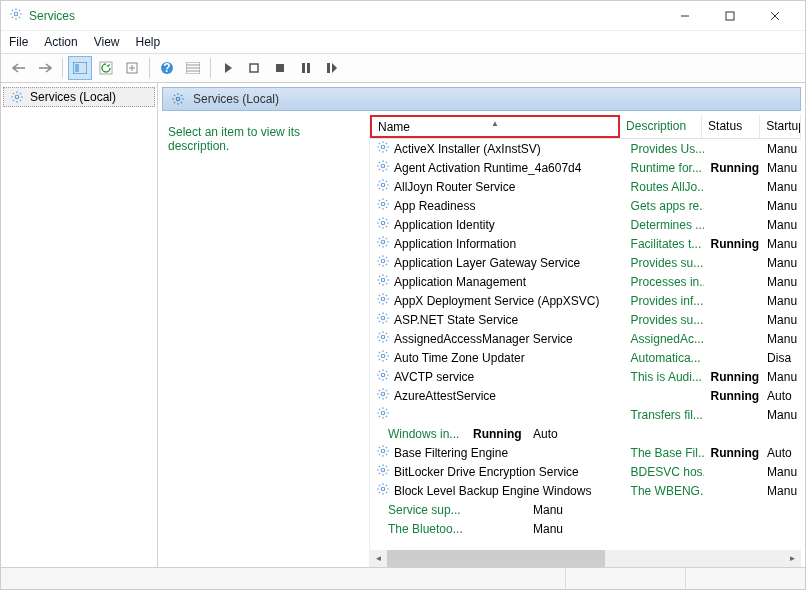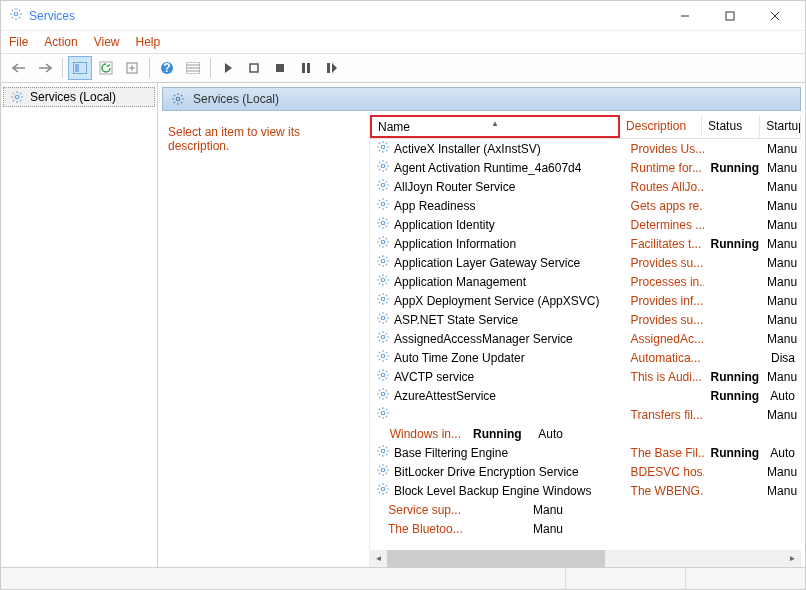--- a/index.html
+++ b/index.html
@@ -1,48 +1,48 @@
 <!DOCTYPE html>
 <html><head>
 <meta charset="utf-8">
 <style>
 * { box-sizing: border-box; margin: 0; padding: 0; font-family: "Segoe UI", Tahoma, sans-serif; font-size: 12px; }
 body { background: #fff; width: 806px; height: 590px; border: 1px solid #ccc; overflow: hidden; position: relative; }
 
 .titlebar { height: 30px; display: flex; align-items: center; padding: 0 8px; border-bottom: 1px solid #eee; }
 .titlebar .gear { margin-right: 6px; }
-.title-text { color: #3b82f6; flex: 1; }
+.title-text { color: #15803d; flex: 1; }
 .winbtns { display: flex; }
 .winbtn { width: 45px; height: 28px; display: flex; align-items: center; justify-content: center; color: #555; }
 
 .menubar { height: 22px; display: flex; align-items: center; padding: 0 8px; gap: 16px; }
-.menuitem { color: #c2410c; }
+.menuitem { color: #0f172a; }
 
 .toolbar { height: 30px; border-top: 1px solid #e0e0e0; border-bottom: 1px solid #d0d0d0; display: flex; align-items: center; padding: 0 6px; gap: 2px; background: #fdfdfd; }
 .tbtn { width: 24px; height: 24px; display: flex; align-items: center; justify-content: center; border: 1px solid transparent; }
 .tbtn.sel { border: 1px solid #7eb4ea; background: #cde6f7; }
 .tsep { width: 1px; height: 20px; background: #d0d0d0; margin: 0 3px; }
 
 .main { display: flex; height: calc(100% - 30px - 22px - 30px - 22px); }
 .leftpane { width: 157px; border-right: 1px solid #d0d0d0; background: #fff; padding-top: 2px; }
 .leftitem { display: flex; align-items: center; gap: 6px; padding: 2px 6px; background: #f0f0f0; border: 1px dotted #999; margin: 2px; }
 .rightpane { flex: 1; display: flex; flex-direction: column; overflow: hidden; }
 .bluehdr { height: 24px; background: linear-gradient(#d6e5f5, #bcd4ed); border: 1px solid #9db9d6; display: flex; align-items: center; padding: 0 8px; gap: 8px; margin: 4px; }
 .bluehdr .hdrtext { color: #333; }
 .content { display: flex; flex: 1; overflow: hidden; padding: 0 4px; }
-.desc { width: 207px; padding: 10px 6px 0 6px; color: #c2410c; }
+.desc { width: 207px; padding: 10px 6px 0 6px; color: #15803d; }
 .tablewrap { flex: 1; overflow: hidden; display: flex; flex-direction: column; border-left: 1px solid #eee; }
 .thead { display: flex; border-bottom: 1px solid #e0e0e0; height: 24px; }
 .th { padding: 4px 6px; border-right: 1px solid #e8e8e8; position: relative; background: #fff; }
 .th.name { width: 260px; border: 2px solid #d8262c; display: flex; align-items: center; }
 .th.name .caret { position: absolute; left: 50%; top: 2px; transform: translateX(-50%); font-size: 8px; color: #666; }
 .th.desc { width: 85px; }
 .th.status { width: 60px; }
 .th.startup { width: 42px; overflow: hidden; white-space: nowrap; }
-.tbody { flex: 1; overflow-y: hidden; overflow-x: auto; text-align: right; }
+.tbody { flex: 1; overflow-y: hidden; overflow-x: auto; }
 .row { display: flex; height: 19px; align-items: center; }
 .cell { padding: 0 6px; white-space: nowrap; overflow: hidden; text-overflow: clip; }
 .cell.name { width: 260px; display: flex; align-items: center; gap: 4px; }
 .cell.desc { width: 85px; margin-left: 12px; }
 .cell.status { width: 60px; font-weight: bold; }
 .cell.startup { width: 42px; }
 .tabstrip { height: 22px; border-top: 1px solid #d0d0d0; display: flex; align-items: flex-start; padding-left: 130px; }
 .tab { border: 1px solid #999; border-top: none; border-radius: 0 0 4px 4px; padding: 1px 10px; margin-right: -1px; background: #fff; font-size: 11px; }
 .tab.back { background: #f4f4f4; }
 

